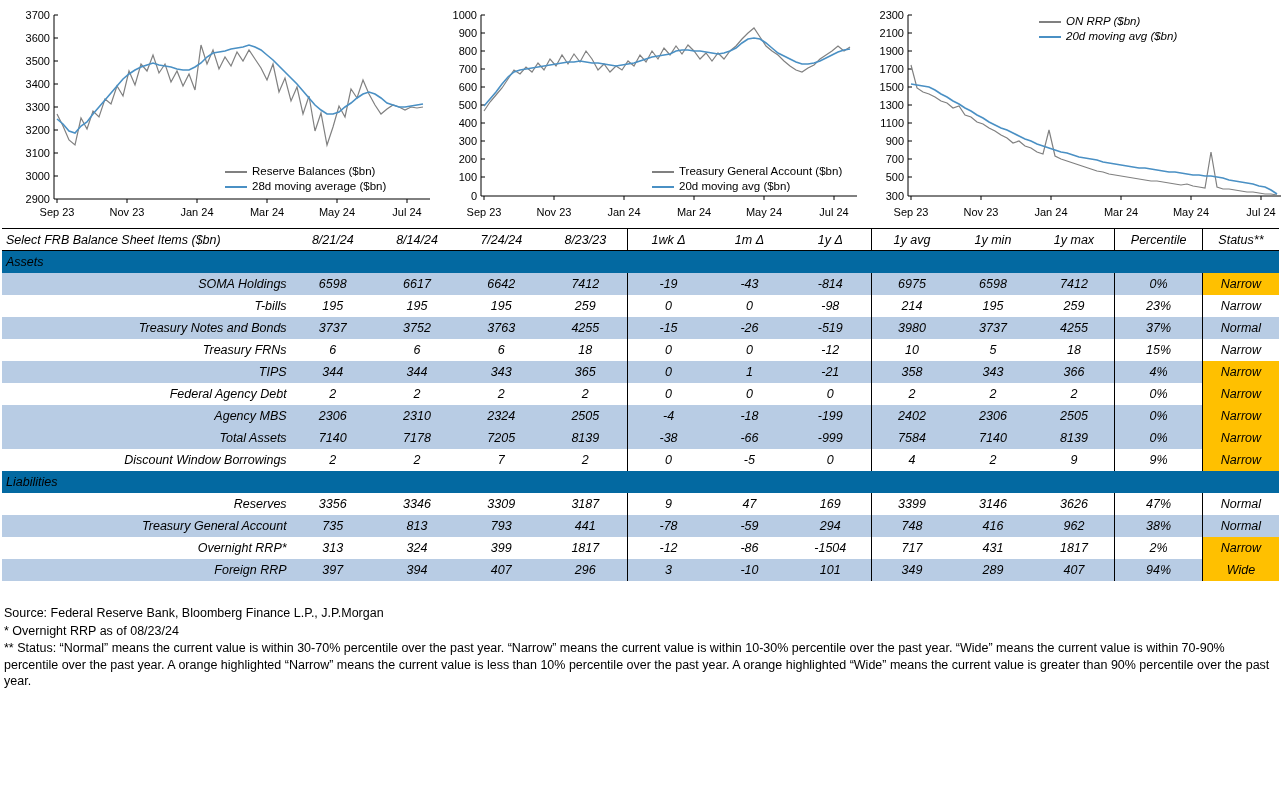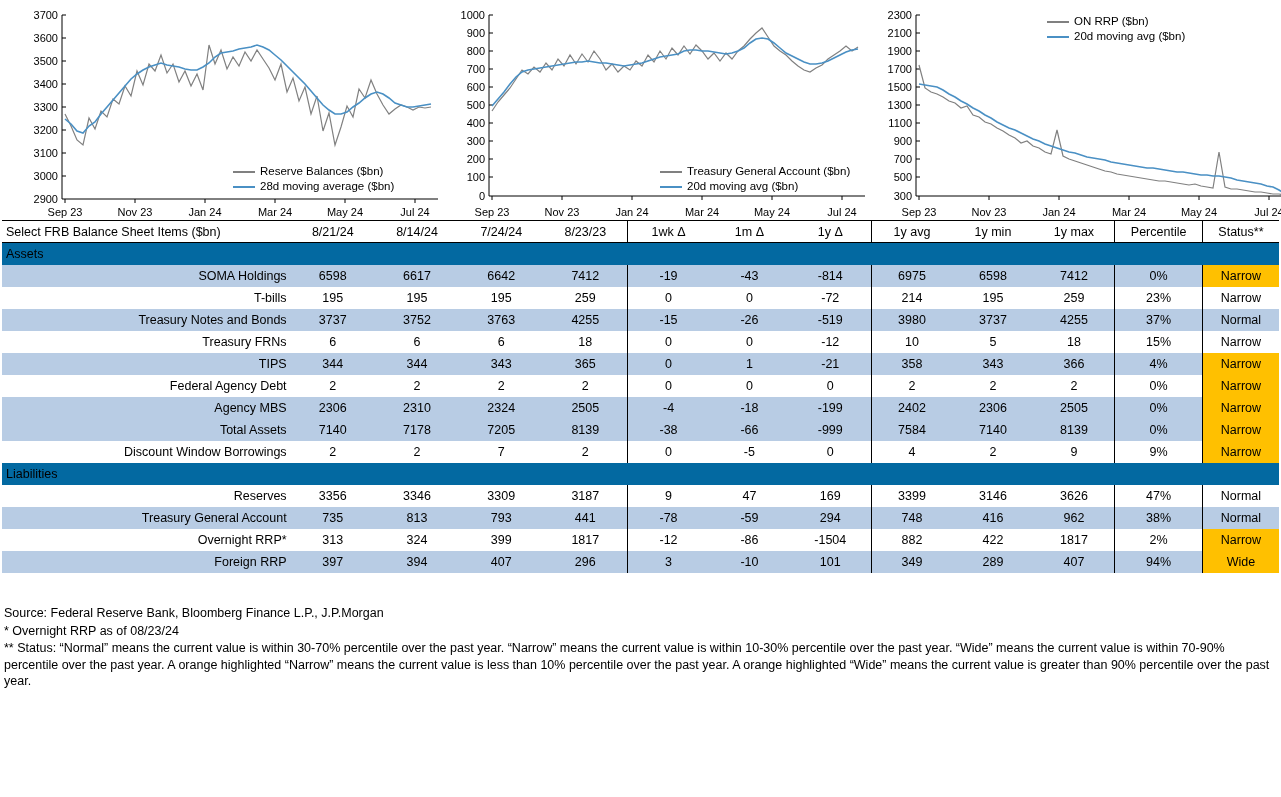--- a/index.html
+++ b/index.html
@@ -14,21 +14,21 @@
     position: relative;
     width: 1281px;
     height: 797px;
     overflow: hidden;
   }
   
   .charts {
     display: flex;
     width: 1281px;
     height: 232px;
-    padding: 4px 2px 0 18px;
+    padding: 4px 2px 0 10px;
   }
   .chart-box {
     position: relative;
     width: 427px;
     height: 228px;
   }
   .chart-svg { display: block; }
   .legend {
     position: absolute;
     font-size: 11.5px;
@@ -37,23 +37,24 @@
   }
   .legend-row { display: flex; align-items: center; height: 15px; }
   .legend-swatch {
     display: inline-block;
     width: 22px; height: 2px;
     margin-right: 5px;
   }
   
   .tablewrap {
     position: absolute;
-    top: 220px;
+    top: 228px;
     left: 2px;
     width: 1277px;
+    font-style: italic;
   }
   table.fr {
     border-collapse: collapse;
     width: 1277px;
     font-size: 12.5px;
   }
   table.fr td, table.fr th {
     padding: 2px 4px;
     height: 22px;
     font-weight: normal;
@@ -249,21 +250,21 @@
         <polyline fill="none" stroke="#4a90c4" stroke-width="1.6" points="47,80 53,81 59,82 65,83 71,86 77,90 83,93 89,97 95,100 101,104 107,107 113,111 119,114 125,118 131,121 137,124 143,126 149,129 155,132 161,135 167,137 173,140 179,142 185,144 191,146 197,148 203,149 209,151 215,153 221,154 227,155 233,156 239,158 245,159 251,160 257,161 263,162 269,163 275,164 281,164 287,165 293,166 299,167 305,168 311,168 317,169 323,170 329,171 335,171 341,172 347,172 353,173 359,174 365,176 371,177 377,178 383,179 389,180 395,182 401,183 407,186 413,190"></polyline>
         <g font-size="11" font-family="Liberation Sans, sans-serif" fill="#000">
           <text x="47" y="212" text-anchor="middle">Sep 23</text>
           <text x="117" y="212" text-anchor="middle">Nov 23</text>
           <text x="187" y="212" text-anchor="middle">Jan 24</text>
           <text x="257" y="212" text-anchor="middle">Mar 24</text>
           <text x="327" y="212" text-anchor="middle">May 24</text>
           <text x="397" y="212" text-anchor="middle">Jul 24</text>
         </g>
       </svg>
-      <div class="legend" style="left:175px; top:10px;">
+      <div class="legend" style="left:175px; top:10px;font-style:italic;">
         <div class="legend-row">
           <span class="legend-swatch" style="background:#808080"></span>
           <span>ON RRP ($bn)</span>
         </div>
         <div class="legend-row">
           <span class="legend-swatch" style="background:#4a90c4"></span>
           <span>20d moving avg ($bn)</span>
         </div>
       </div>
     </div>
@@ -324,21 +325,21 @@
         </tr>
 
         <tr class="row">
           <td class="lbl indent2">T-bills</td>
           <td>195</td>
           <td>195</td>
           <td>195</td>
           <td class="vsep-r">259</td>
           <td>0</td>
           <td>0</td>
-          <td class="vsep-r">-72</td>
+          <td class="vsep-r">-98</td>
           <td>214</td>
           <td>195</td>
           <td class="vsep-r">259</td>
           <td class="vsep-r">23%</td>
           <td>Narrow</td>
         </tr>
 
         <tr class="row shade">
           <td class="lbl indent2">Treasury Notes and Bonds</td>
           <td>3737</td>
@@ -490,22 +491,22 @@
 
         <tr class="row">
           <td class="lbl indent1">Overnight RRP*</td>
           <td>313</td>
           <td>324</td>
           <td>399</td>
           <td class="vsep-r">1817</td>
           <td>-12</td>
           <td>-86</td>
           <td class="vsep-r">-1504</td>
-          <td>882</td>
-          <td>422</td>
+          <td>717</td>
+          <td>431</td>
           <td class="vsep-r">1817</td>
           <td class="vsep-r">2%</td>
           <td class="status-hl">Narrow</td>
         </tr>
 
         <tr class="row shade">
           <td class="lbl indent1">Foreign RRP</td>
           <td>397</td>
           <td>394</td>
           <td>407</td>

